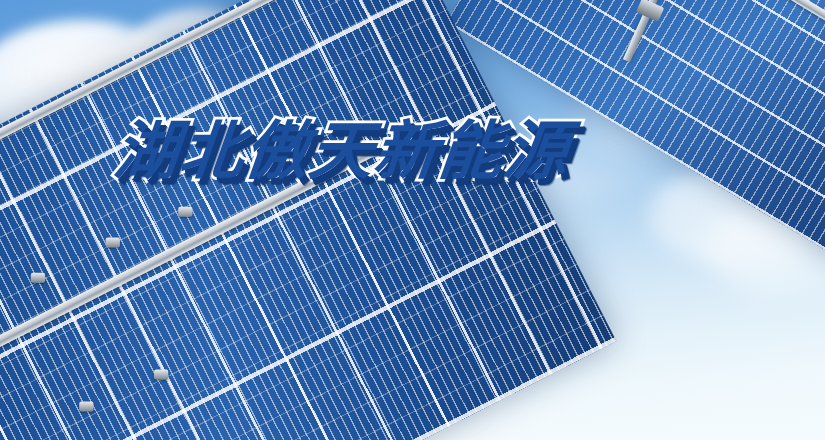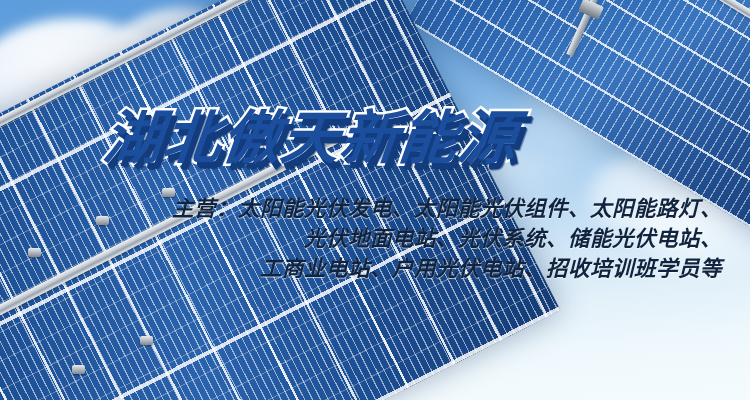--- a/index.html
+++ b/index.html
@@ -250,19 +250,14 @@
   <div class="clip" style="left:28px;  top:248px;"></div>
   <div class="clip" style="left:96px;  top:216px;"></div>
   <div class="clip" style="left:162px; top:188px;"></div>
   <div class="clip" style="left:72px;  top:365px;"></div>
   <div class="clip" style="left:140px; top:336px;"></div>
 
   <div class="panel-br"></div>
 
   <div class="title">湖北傲天新能源</div>
 
-  <div class="subtitle">
-    <span class="sub-line">主营：太阳能光伏发电、太阳能光伏组件、太阳能路灯、</span>
-    <span class="sub-line">光伏地面电站、光伏系统、储能光伏电站、</span>
-    <span class="sub-line">工商业电站、户用光伏电站、招收培训班学员等</span>
-  </div>
 
 </div>
 
 </body></html>

